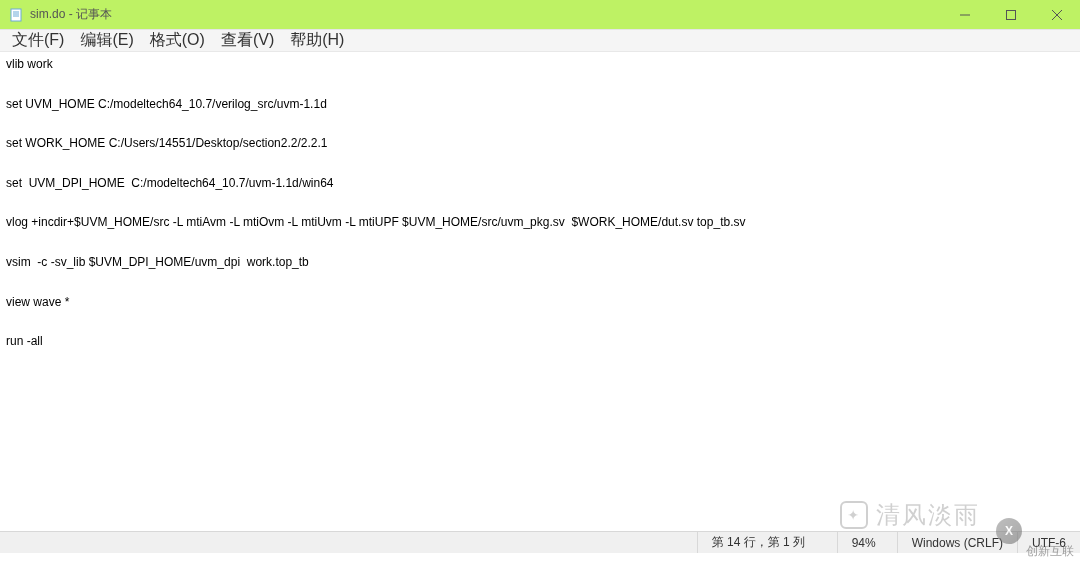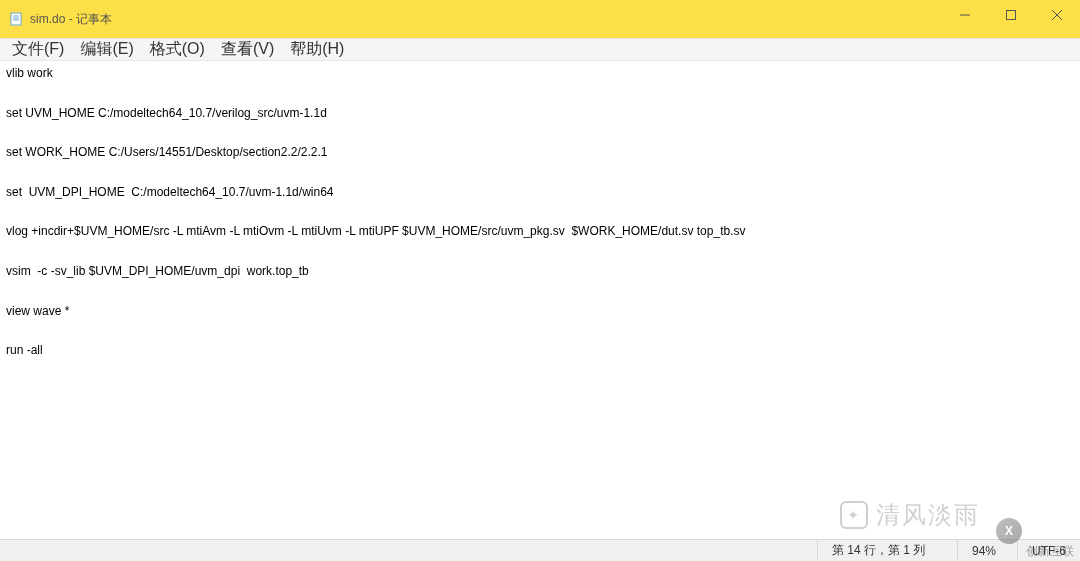--- a/index.html
+++ b/index.html
@@ -5,22 +5,22 @@
     * { box-sizing: border-box; margin: 0; padding: 0; }
     body {
       font-family: "Microsoft YaHei", "Segoe UI", Tahoma, sans-serif;
       background: #ffffff;
       width: 1080px;
       height: 561px;
       overflow: hidden;
       position: relative;
     }
     .titlebar {
-      height: 39px;
-      background: #fde047;
+      height: 30px;
+      background: #bef264;
       border-bottom: 1px solid #e5e5e5;
       display: flex;
       align-items: center;
       padding-left: 8px;
       position: relative;
     }
     .titlebar-icon {
       width: 16px;
       height: 16px;
       margin-right: 6px;
@@ -73,21 +73,21 @@
       font-family: "Microsoft YaHei", "Segoe UI", sans-serif;
       font-size: 12px;
       line-height: 1.65;
       padding: 3px 6px;
       white-space: pre;
       overflow: auto;
       color: #000;
     }
     .statusbar {
       position: absolute;
-      bottom: 0;
+      bottom: 8px;
       left: 0;
       right: 0;
       height: 22px;
       background: #f0f0f0;
       border-top: 1px solid #d8d8d8;
       display: flex;
       align-items: center;
       justify-content: flex-end;
       font-size: 12px;
       color: #333;
@@ -204,20 +204,21 @@
 
 vsim  -c -sv_lib $UVM_DPI_HOME/uvm_dpi  work.top_tb
 
 view wave *
 
 run -all</textarea>
 
 <div class="statusbar">
   <div class="status-cell" style="min-width:140px">第 14 行，第 1 列</div>
   <div class="status-cell" style="min-width:60px">94%</div>
+  <div class="status-cell" style="min-width:120px">Windows (CRLF)</div>
   <div class="status-cell" style="min-width:30px">UTF-6</div>
 </div>
 
 <div class="watermark-right">
   <span class="wm-icon">✦</span>
   <span>清风淡雨</span>
 </div>
 
 <div class="watermark-logo">
   <div class="logo-circ">X</div>

